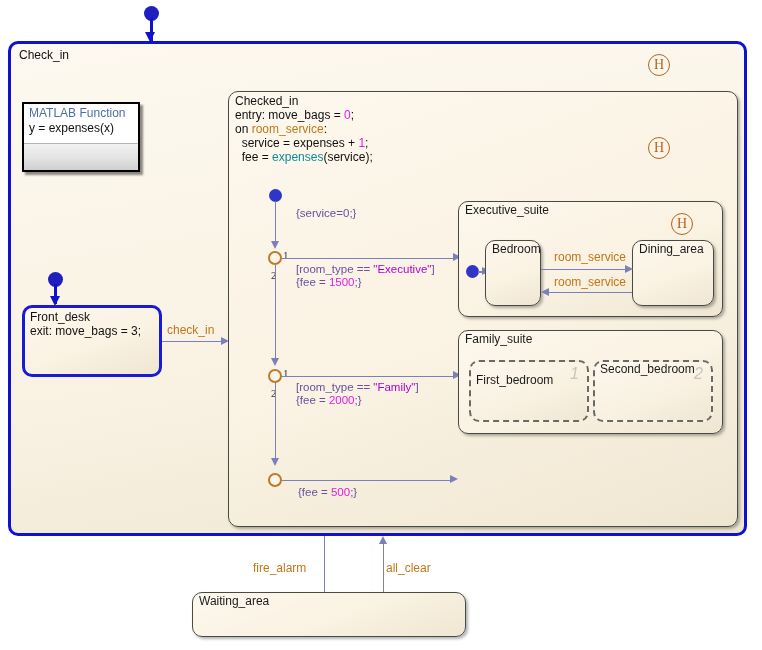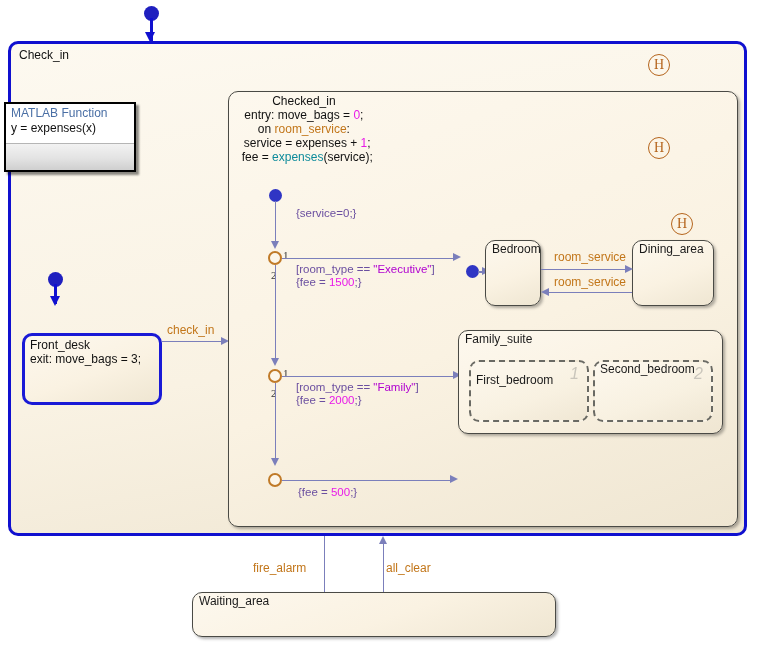--- a/index.html
+++ b/index.html
@@ -31,21 +31,21 @@
   
   .chart-outer{
     position:absolute;
     background:linear-gradient(170deg,#fdf9f0 0%,#f9f2e3 60%,#efe6d2 100%);
     border:3px solid #1010cf;
     border-radius:10px;
     box-sizing:border-box;
   }
 
   
-  .sel{border:3px solid #1919d6;box-shadow:none;margin-top:28px;}
+  .sel{border:3px solid #1919d6;box-shadow:none;}
 
   
   .par{
     border:2px dashed #6a6a64;
     border-radius:10px;
     box-shadow:none;
     background:linear-gradient(160deg,#fdf8ee 0%,#f8f1e1 60%,#f0e7d4 100%);
   }
   .par-num{
     position:absolute;right:8px;top:3px;
@@ -118,40 +118,40 @@
   <div class="dot big abs" style="left:144px;top:6px;"></div>
   <div class="ln vb abs" style="left:149.5px;top:18px;height:23px;"></div>
   <div class="arr db abs" style="left:145px;top:32px;"></div>
 
   <div class="chart-outer" style="left:8px;top:41px;width:739px;height:495px;">
     <div class="label abs" style="left:8px;top:4px;font-size:12px;color:#111;">Check_in</div>
   </div>
 
   <div class="hist" style="left:648px;top:54px;">H</div>
 
-  <div class="mlfcn" style="left:4px;top:102px;width:132px;height:70px;">
+  <div class="mlfcn" style="left:22px;top:102px;width:118px;height:70px;">
     <div class="t1">MATLAB Function</div>
     <div class="t2">y = expenses(x)</div>
     <div class="foot"></div>
   </div>
 
   <div class="dot big abs" style="left:48px;top:272px;"></div>
   <div class="ln vb abs" style="left:54px;top:284px;height:20px;"></div>
   <div class="arr db abs" style="left:49.5px;top:296px;"></div>
 
   <div class="state sel" style="left:22px;top:305px;width:140px;height:72px;">
     <div class="body" style="left:5px;top:2px;"><span>Front_desk</span><br><span>exit: move_bags = 3;</span></div>
   </div>
 
   <div class="ln h abs" style="left:162px;top:341px;width:62px;"></div>
   <div class="arr r abs" style="left:221px;top:336.5px;"></div>
   <div class="evt" style="left:167px;top:323px;">check_in</div>
 
   <div class="state" style="left:228px;top:91px;width:510px;height:436px;">
-    <div class="body" style="left:6px;top:2px;text-align:center;"><span>Checked_in</span><br><span>entry: move_bags = </span><span class="kw-num">0</span><span>;</span><br><span>on </span><span class="kw-evt">room_service</span><span>:</span><br><span>  service = expenses + </span><span class="kw-num">1</span><span>;</span><br><span>  fee = </span><span class="kw-fn">expenses</span><span>(service);</span></div>
+    <div class="body" style="left:6px;top:2px;"><span>Checked_in</span><br><span>entry: move_bags = </span><span class="kw-num">0</span><span>;</span><br><span>on </span><span class="kw-evt">room_service</span><span>:</span><br><span>  service = expenses + </span><span class="kw-num">1</span><span>;</span><br><span>  fee = </span><span class="kw-fn">expenses</span><span>(service);</span></div>
   </div>
 
   <div class="hist" style="left:648px;top:137px;">H</div>
 
   <div class="dot abs" style="left:269px;top:189px;"></div>
   <div class="ln v abs" style="left:274.8px;top:201px;height:45px;"></div>
   <div class="arr d abs" style="left:271px;top:241px;"></div>
   <div class="ttxt" style="left:290px;top:207px;"><span>{service=0;}</span></div>
 
   <div class="junc" style="left:268px;top:251px;"></div>
@@ -175,20 +175,23 @@
 
   <div class="ln v abs" style="left:274.8px;top:383px;height:80px;"></div>
   <div class="arr d abs" style="left:271px;top:458px;"></div>
 
   <div class="junc" style="left:268px;top:473px;"></div>
 
   <div class="ln h abs" style="left:282px;top:479.5px;width:172px;"></div>
   <div class="arr r abs" style="left:450px;top:475px;"></div>
   <div class="ttxt" style="left:292px;top:486px;"><span>{fee = </span><span class="kw-num">500</span><span>;}</span></div>
 
+  <div class="state" style="left:458px;top:201px;width:265px;height:116px;">
+    <div class="label">Executive_suite</div>
+  </div>
   <div class="hist" style="left:671px;top:213px;">H</div>
 
   <div class="dot abs" style="left:466px;top:265px;"></div>
   <div class="ln h abs" style="left:478px;top:271.3px;width:8px;"></div>
   <div class="arr r abs" style="left:482px;top:267px;"></div>
 
   <div class="state" style="left:485px;top:240px;width:56px;height:66px;">
     <div class="label">Bedroom</div>
   </div>
 
@@ -220,17 +223,17 @@
 
 
   <div class="ln v abs" style="left:324px;top:536px;height:70px;"></div>
   <div class="arr d abs" style="left:320px;top:600px;"></div>
   <div class="evt" style="left:253px;top:561px;">fire_alarm</div>
 
   <div class="ln v abs" style="left:383px;top:543px;height:63px;"></div>
   <div class="arr u abs" style="left:379px;top:536px;"></div>
   <div class="evt" style="left:386px;top:561px;">all_clear</div>
 
-  <div class="state" style="left:192px;top:592px;width:364px;height:45px;">
+  <div class="state" style="left:192px;top:592px;width:274px;height:45px;">
     <div class="label">Waiting_area</div>
   </div>
 
 </div>
 
 </body></html>

